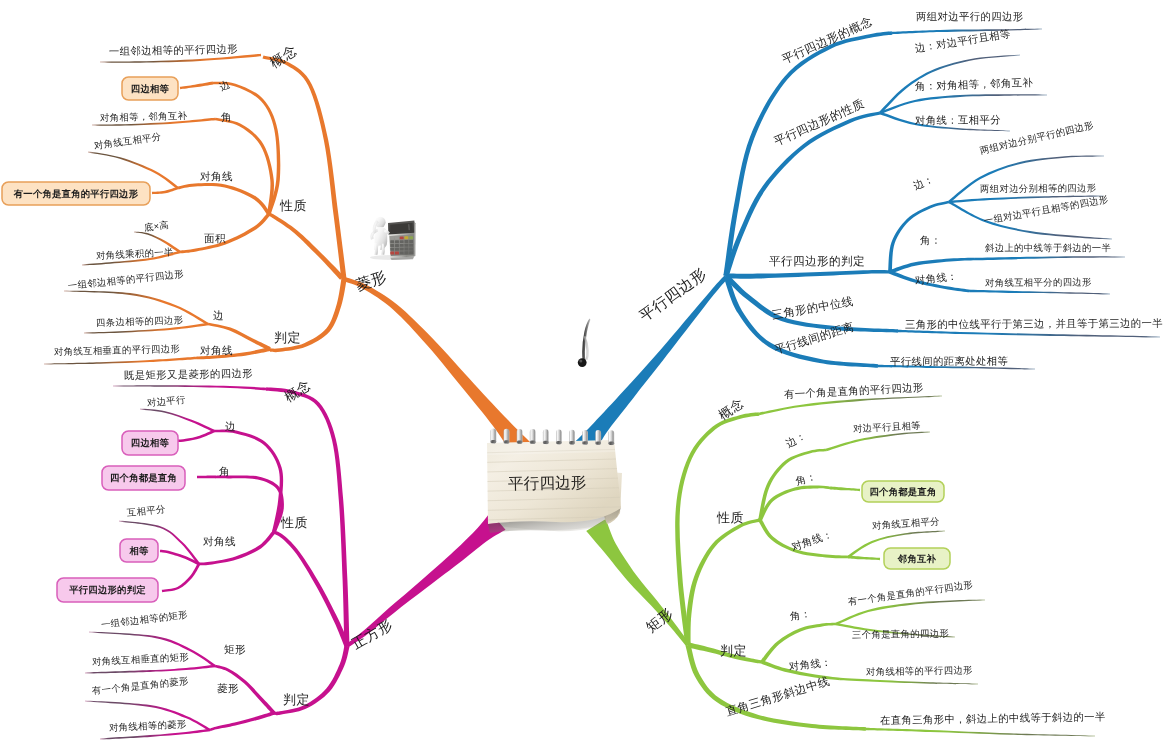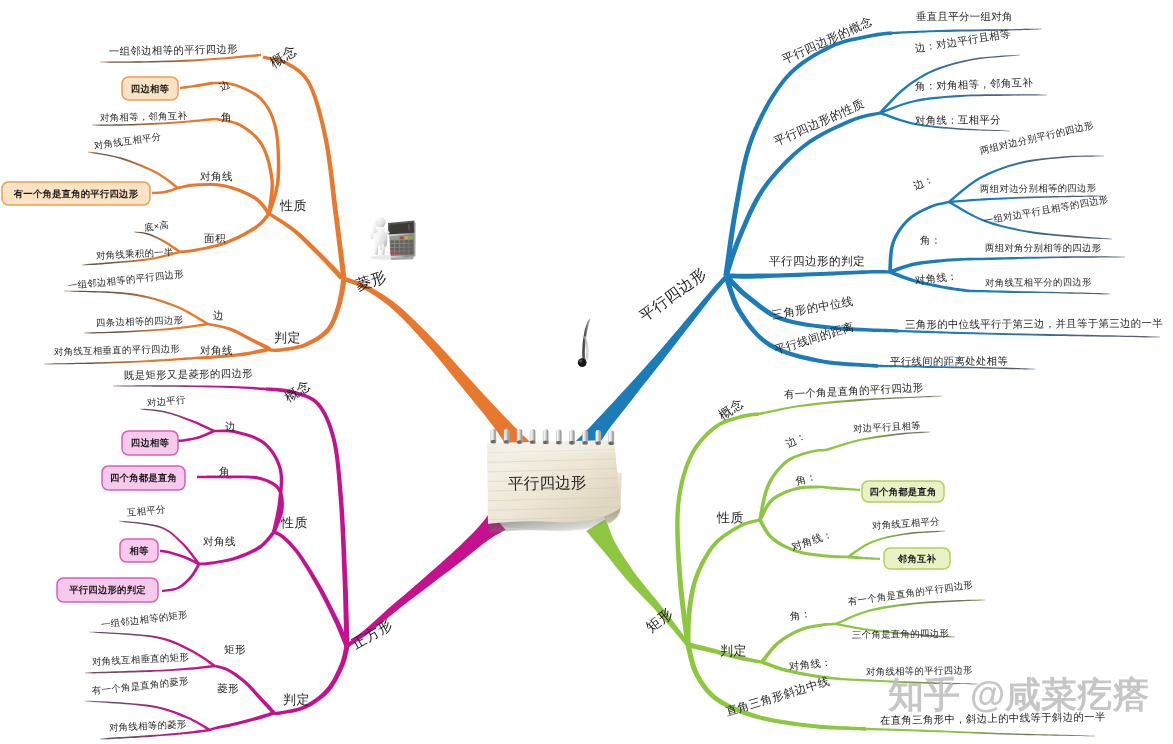--- a/index.html
+++ b/index.html
@@ -506,32 +506,32 @@
 <div class="lbl" style="left:144.0px;top:222.7px;font-size:9.4px;letter-spacing:0.33px;transform:rotate(-7.0deg);transform-origin:0 50%;">底×高</div>
 <div class="lbl" style="left:96.0px;top:250.7px;font-size:9.4px;letter-spacing:0.33px;transform:rotate(-3.0deg);transform-origin:0 50%;">对角线乘积的一半</div>
 <div class="lbl" style="left:274.0px;top:330.6px;font-size:13.0px;letter-spacing:0.46px;">判定</div>
 <div class="lbl" style="left:213.0px;top:309.7px;font-size:10.6px;letter-spacing:0.37px;">边</div>
 <div class="lbl" style="left:68.0px;top:280.7px;font-size:9.4px;letter-spacing:0.33px;transform:rotate(-6.0deg);transform-origin:0 50%;">一组邻边相等的平行四边形</div>
 <div class="lbl" style="left:96.0px;top:317.7px;font-size:9.4px;letter-spacing:0.33px;transform:rotate(-2.0deg);transform-origin:0 50%;">四条边相等的四边形</div>
 <div class="lbl" style="left:200.0px;top:344.7px;font-size:10.6px;letter-spacing:0.37px;">对角线</div>
 <div class="lbl" style="left:54.0px;top:346.7px;font-size:9.4px;letter-spacing:0.33px;transform:rotate(-1.5deg);transform-origin:0 50%;">对角线互相垂直的平行四边形</div>
 <div class="lbl" style="left:641.0px;top:309.5px;font-size:15.2px;letter-spacing:0.53px;transform:rotate(-36.0deg);transform-origin:0 50%;">平行四边形</div>
 <div class="lbl" style="left:783.0px;top:54.6px;font-size:11.8px;letter-spacing:0.41px;transform:rotate(-24.0deg);transform-origin:0 50%;">平行四边形的概念</div>
-<div class="lbl" style="left:916.0px;top:11.7px;font-size:10.4px;letter-spacing:0.36px;">垂直且平分一组对角</div>
+<div class="lbl" style="left:916.0px;top:11.7px;font-size:10.4px;letter-spacing:0.36px;">两组对边平行的四边形</div>
 <div class="lbl" style="left:775.0px;top:136.6px;font-size:11.8px;letter-spacing:0.41px;transform:rotate(-24.0deg);transform-origin:0 50%;">平行四边形的性质</div>
 <div class="lbl" style="left:915.0px;top:43.7px;font-size:10.4px;letter-spacing:0.36px;transform:rotate(-9.0deg);transform-origin:0 50%;">边：对边平行且相等</div>
 <div class="lbl" style="left:915.0px;top:81.7px;font-size:10.4px;letter-spacing:0.36px;transform:rotate(-2.0deg);transform-origin:0 50%;">角：对角相等，邻角互补</div>
 <div class="lbl" style="left:915.0px;top:115.7px;font-size:10.4px;letter-spacing:0.36px;transform:rotate(-0.5deg);transform-origin:0 50%;">对角线：互相平分</div>
 <div class="lbl" style="left:769.0px;top:254.7px;font-size:11.6px;letter-spacing:0.41px;">平行四边形的判定</div>
 <div class="lbl" style="left:914.0px;top:181.7px;font-size:10.4px;letter-spacing:0.36px;transform:rotate(-24.0deg);transform-origin:0 50%;">边：</div>
 <div class="lbl" style="left:980.0px;top:145.7px;font-size:9.4px;letter-spacing:0.33px;transform:rotate(-13.0deg);transform-origin:0 50%;">两组对边分别平行的四边形</div>
 <div class="lbl" style="left:980.0px;top:183.7px;font-size:9.4px;letter-spacing:0.33px;transform:rotate(-0.5deg);transform-origin:0 50%;">两组对边分别相等的四边形</div>
 <div class="lbl" style="left:984.0px;top:215.7px;font-size:9.4px;letter-spacing:0.33px;transform:rotate(-10.0deg);transform-origin:0 50%;">一组对边平行且相等的四边形</div>
 <div class="lbl" style="left:920.0px;top:235.7px;font-size:10.4px;letter-spacing:0.36px;transform:rotate(-1.0deg);transform-origin:0 50%;">角：</div>
-<div class="lbl" style="left:985.0px;top:242.7px;font-size:9.4px;letter-spacing:0.33px;">两组对角分别相等的四边形</div>
+<div class="lbl" style="left:985.0px;top:242.7px;font-size:9.4px;letter-spacing:0.33px;">斜边上的中线等于斜边的一半</div>
 <div class="lbl" style="left:915.0px;top:275.7px;font-size:10.4px;letter-spacing:0.36px;transform:rotate(-6.0deg);transform-origin:0 50%;">对角线：</div>
 <div class="lbl" style="left:985.0px;top:277.7px;font-size:9.4px;letter-spacing:0.33px;transform:rotate(-0.5deg);transform-origin:0 50%;">对角线互相平分的四边形</div>
 <div class="lbl" style="left:772.0px;top:309.7px;font-size:11.4px;letter-spacing:0.40px;transform:rotate(-10.0deg);transform-origin:0 50%;">三角形的中位线</div>
 <div class="lbl" style="left:905.0px;top:319.7px;font-size:10.4px;letter-spacing:0.36px;transform:rotate(-0.3deg);transform-origin:0 50%;">三角形的中位线平行于第三边，并且等于第三边的一半</div>
 <div class="lbl" style="left:775.0px;top:344.7px;font-size:11.4px;letter-spacing:0.40px;transform:rotate(-17.0deg);transform-origin:0 50%;">平行线间的距离</div>
 <div class="lbl" style="left:890.0px;top:356.7px;font-size:10.4px;letter-spacing:0.36px;transform:rotate(-0.3deg);transform-origin:0 50%;">平行线间的距离处处相等</div>
 <div class="lbl" style="left:353.0px;top:637.6px;font-size:14.2px;letter-spacing:0.50px;transform:rotate(-30.0deg);transform-origin:0 50%;">正方形</div>
 <div class="lbl" style="left:286.0px;top:391.6px;font-size:13.5px;letter-spacing:0.47px;transform:rotate(-32.0deg);transform-origin:0 50%;">概念</div>
 <div class="lbl" style="left:124.0px;top:370.7px;font-size:10.4px;letter-spacing:0.36px;transform:rotate(-1.0deg);transform-origin:0 50%;">既是矩形又是菱形的四边形</div>
 <div class="lbl" style="left:281.0px;top:515.6px;font-size:13.0px;letter-spacing:0.46px;">性质</div>
@@ -564,14 +564,13 @@
 <div class="lbl b cen" style="left:884.0px;top:548.0px;width:66.0px;height:21.0px;font-size:9.4px;letter-spacing:0.2px;">邻角互补</div>
 <div class="lbl" style="left:720.0px;top:643.6px;font-size:13.0px;letter-spacing:0.46px;">判定</div>
 <div class="lbl" style="left:790.0px;top:611.7px;font-size:10.4px;letter-spacing:0.36px;transform:rotate(-9.0deg);transform-origin:0 50%;">角：</div>
 <div class="lbl" style="left:848.0px;top:596.7px;font-size:9.4px;letter-spacing:0.33px;transform:rotate(-8.0deg);transform-origin:0 50%;">有一个角是直角的平行四边形</div>
 <div class="lbl" style="left:852.0px;top:629.7px;font-size:9.4px;letter-spacing:0.33px;transform:rotate(-1.0deg);transform-origin:0 50%;">三个角是直角的四边形</div>
 <div class="lbl" style="left:789.0px;top:661.7px;font-size:10.4px;letter-spacing:0.36px;transform:rotate(-6.0deg);transform-origin:0 50%;">对角线：</div>
 <div class="lbl" style="left:866.0px;top:666.7px;font-size:9.4px;letter-spacing:0.33px;transform:rotate(-1.0deg);transform-origin:0 50%;">对角线相等的平行四边形</div>
 <div class="lbl" style="left:726.0px;top:705.7px;font-size:11.6px;letter-spacing:0.41px;transform:rotate(-17.0deg);transform-origin:0 50%;">直角三角形斜边中线</div>
 <div class="lbl" style="left:880.0px;top:715.7px;font-size:10.4px;letter-spacing:0.36px;transform:rotate(-1.0deg);transform-origin:0 50%;">在直角三角形中，斜边上的中线等于斜边的一半</div>
   <div class="lbl cen-title">平行四边形</div>
-  <div class="lbl watermark">知乎 @咸菜疙瘩</div>
 </div>
 
 </body></html>

